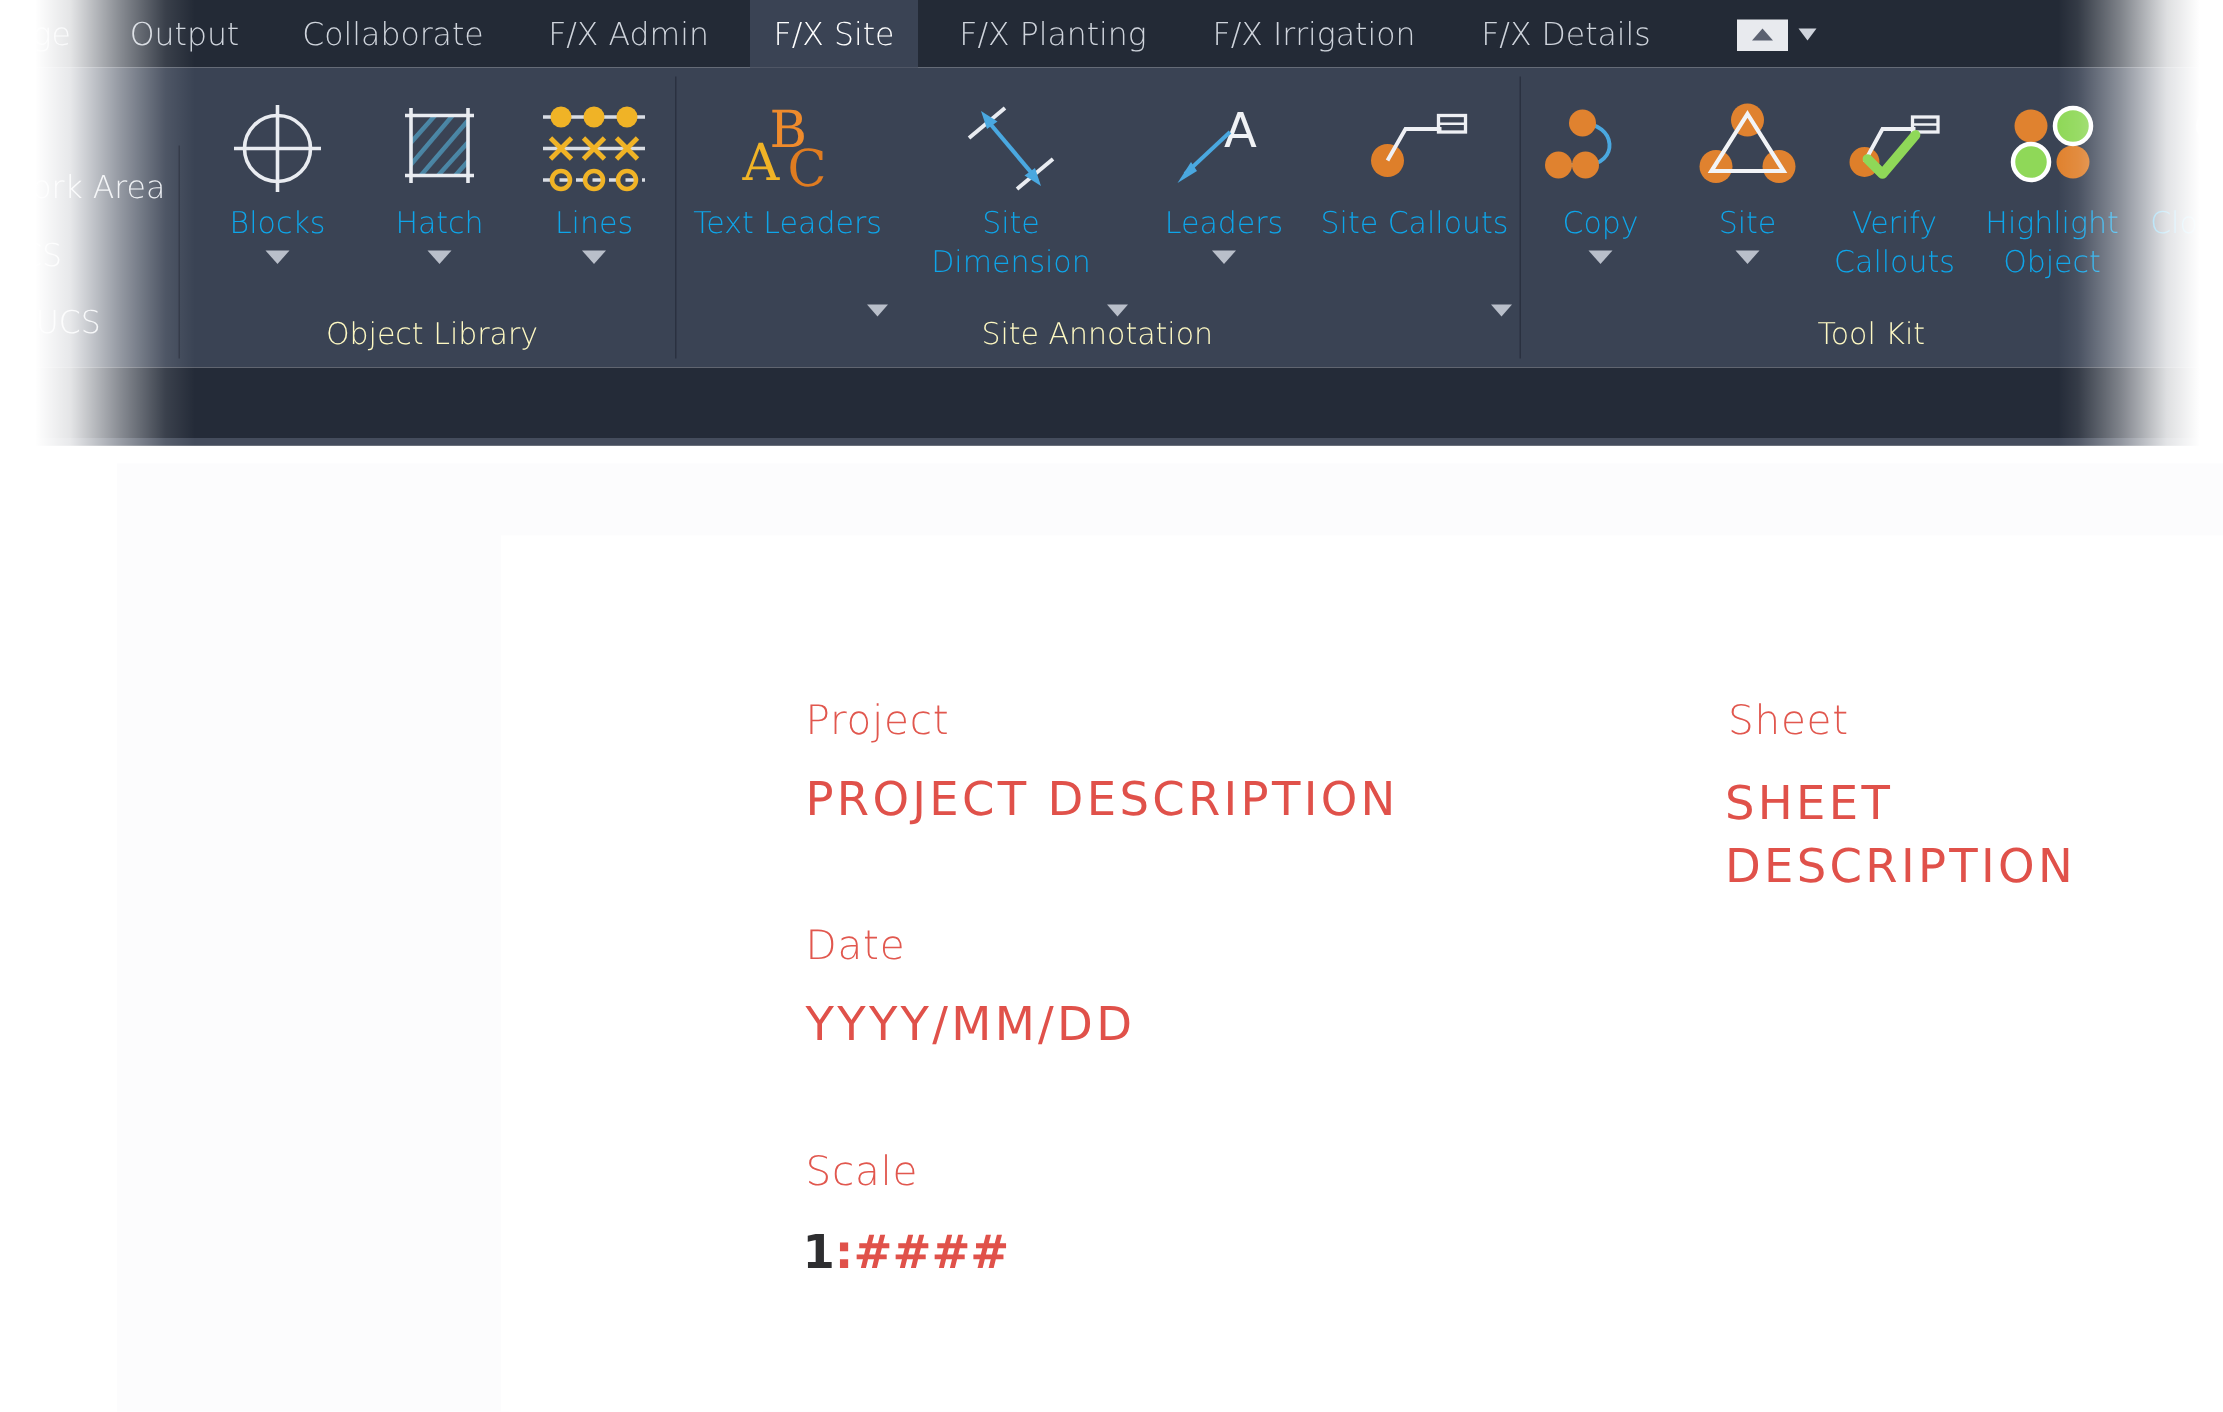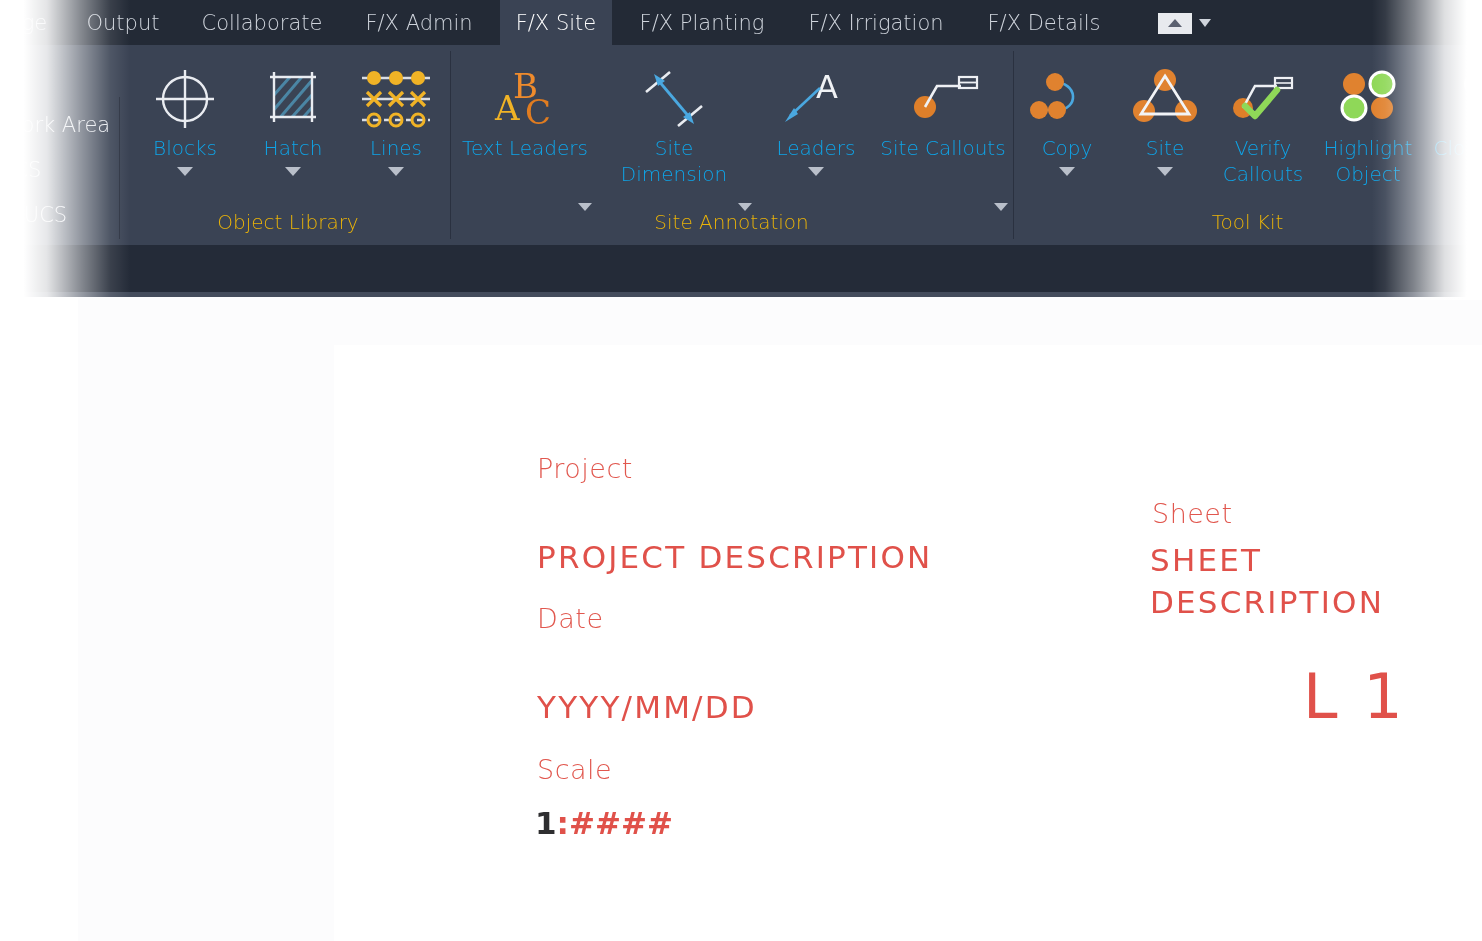--- a/index.html
+++ b/index.html
@@ -6,21 +6,21 @@
   html, body {
     width: 1482px; height: 941px;
     font-family: "Liberation Sans", sans-serif;
     background: #ffffff;
     overflow: hidden;
   }
   #root { position: relative; width: 1482px; height: 941px; }
 
   
   .canvas-area {
-    position: absolute; left: 0; top: 0; width: 1482px; height: 719px;
+    position: absolute; left: 0; top: 12px; width: 1482px; height: 719px;
     background: #ffffff;
   }
   .canvas-gutter {
     position: absolute; left: 78px; top: 297px; width: 1404px; height: 644px;
     background: #fcfcfd;
   }
   .sheet-page {
     position: absolute; left: 334px; top: 345px; width: 1148px; height: 596px;
     background: #ffffff;
   }
@@ -36,21 +36,20 @@
     white-space: nowrap;
   }
   .tb-value {
     position: absolute;
     color: #e0514a;
     font-family: "DejaVu Sans", sans-serif;
     font-size: 31px;
     font-weight: 400;
     letter-spacing: 2.2px;
     white-space: nowrap;
-    margin-top: 36px;
   }
   .tb-value.two-line { line-height: 42px; white-space: normal; width: 330px; }
   .tb-sheetno {
     position: absolute;
     color: #e0514a;
     font-family: "DejaVu Sans", sans-serif;
     font-size: 62px;
     font-weight: 400;
     letter-spacing: 3px;
     white-space: nowrap;
@@ -122,21 +121,21 @@
   }
 
   .panel-div {
     position: absolute; top: 6px; width: 1px; height: 188px;
     background: #2a3140;
   }
 
   .panel-title {
     position: absolute; top: 160px; height: 34px;
     display: flex; align-items: center; justify-content: center;
-    color: #eab308;
+    color: #fef9c3;
     font-family: "DejaVu Sans", sans-serif;
     font-size: 20px;
     font-weight: 300;
     white-space: nowrap;
   }
 
   
   .rbtn {
     position: absolute;
     display: flex; flex-direction: column; align-items: center;
@@ -204,24 +203,23 @@
 
   <div class="tb-label" style="left:537px; top:453px;">Project</div>
   <div class="tb-value" style="left:537px; top:503px;">PROJECT DESCRIPTION</div>
 
   <div class="tb-label" style="left:537px; top:603px;">Date</div>
   <div class="tb-value" style="left:537px; top:653px;">YYYY/MM/DD</div>
 
   <div class="tb-label" style="left:537px; top:754px;">Scale</div>
   <div class="tb-scaleval" style="left:535px; top:805px;"><span class="lead">1</span><span>:####</span></div>
 
-  <div class="tb-label" style="left:1152px; top:453px;margin-top:45px;">Sheet</div>
+  <div class="tb-label" style="left:1152px; top:453px;">Sheet</div>
   <div class="tb-value two-line" style="left:1150px; top:503px;">SHEET DESCRIPTION</div>
 
-  <div class="tb-sheetno" style="left:1303px; top:660px;">L 1</div>
 </div>
 
 <div class="ribbon-wrap">
 
   <div class="ribbon-tabbar">
     <div class="tab" style="left:-8px; width:72px;">
       <span>age</span>
         </div>
     <div class="tab" style="left:76px; width:94px;">
       <span>Output</span>

